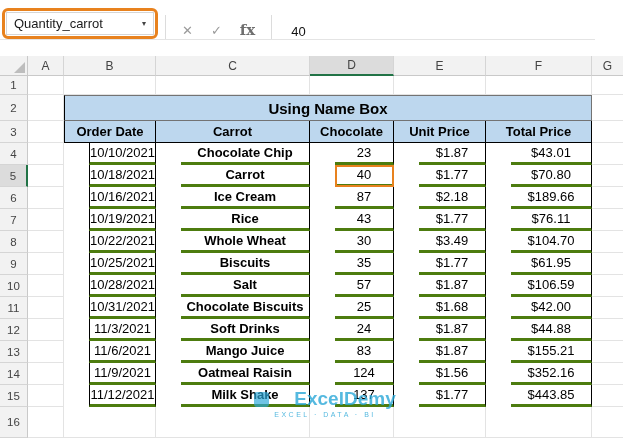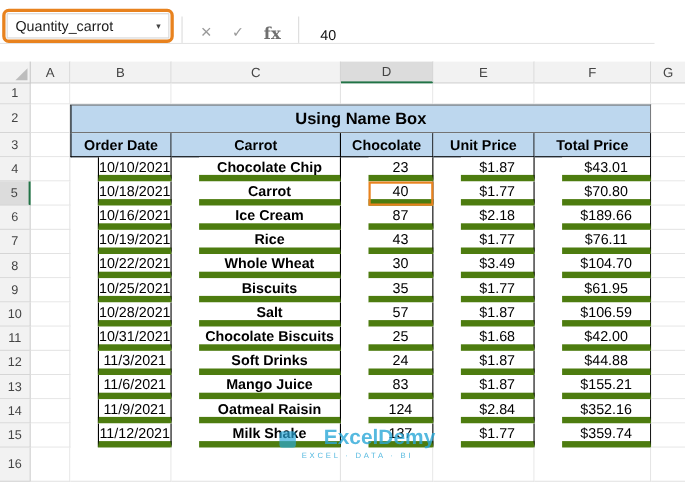--- a/index.html
+++ b/index.html
@@ -34,21 +34,21 @@
   .rowhead { background:#F2F2F2; border-right:1px solid #C9C9C9; border-bottom:1px solid #D5D5D5;
     font-size:11.5px; color:#444; }
   .selhdr-col { background:#DCDCDC; border-bottom:2px solid var(--green,#217346); }
   .selhdr-row { background:#DCDCDC; border-right:2px solid var(--green,#217346); }
   .blank { background:#fff; border-right:1px solid #E3E3E3; border-bottom:1px solid #E3E3E3; }
   .cell { background:#fff; font-size:13px; color:#000; }
   .t-title { background:var(--blue,#BDD7EE); font-weight:bold; font-size:15px;
     border:1px solid #737373; }
   .t-head { background:var(--blue,#BDD7EE); font-weight:bold; font-size:13px;
     border-right:1px solid #000; border-bottom:1px solid #000;text-align:center; }
-  .t-cell { border-right:1px solid #000; border-bottom:6px solid #4d7c0f;margin-left:25px; }
+  .t-cell { border-right:1px solid #000; border-bottom:3px solid #4d7c0f;margin-left:25px; }
   .b-left { border-left:1px solid #000; }
   .c-prod { font-weight:bold; }
   .sel-cell { outline:2px solid var(--orange,#E8821E); outline-offset:-2px; position:relative; z-index:2; }
 
   
   .watermark { position:absolute; left:233px; top:388px; width:184px; text-align:center;
     pointer-events:none; z-index:5; opacity:.8; }
   .wm-row { display:flex; align-items:center; justify-content:center; gap:5px; }
   .wm-logo { width:15px; height:15px; background:var(--wmblue,#2BA8D8); border-radius:3px;
     display:inline-block; opacity:.85; }
@@ -182,30 +182,30 @@
     <div class="cell t-cell c-prod">Mango Juice</div>
     <div class="cell t-cell">83</div>
     <div class="cell t-cell">$1.87</div>
     <div class="cell t-cell">$155.21</div>
     <div class="blank"></div>
     <div class="rowhead">14</div>
     <div class="blank"></div>
     <div class="cell t-cell b-left">11/9/2021</div>
     <div class="cell t-cell c-prod">Oatmeal Raisin</div>
     <div class="cell t-cell">124</div>
-    <div class="cell t-cell">$2.84</div>
+    <div class="cell t-cell">$1.56</div>
     <div class="cell t-cell">$352.16</div>
     <div class="blank"></div>
     <div class="rowhead">15</div>
     <div class="blank"></div>
     <div class="cell t-cell b-left">11/12/2021</div>
     <div class="cell t-cell c-prod">Milk Shake</div>
     <div class="cell t-cell">137</div>
     <div class="cell t-cell">$1.77</div>
-    <div class="cell t-cell">$359.74</div>
+    <div class="cell t-cell">$443.85</div>
     <div class="blank"></div>
     <div class="rowhead">16</div>
     <div class="blank"></div>
     <div class="blank"></div>
     <div class="blank"></div>
     <div class="blank"></div>
     <div class="blank"></div>
     <div class="blank"></div>
     <div class="blank"></div>
   </div>

